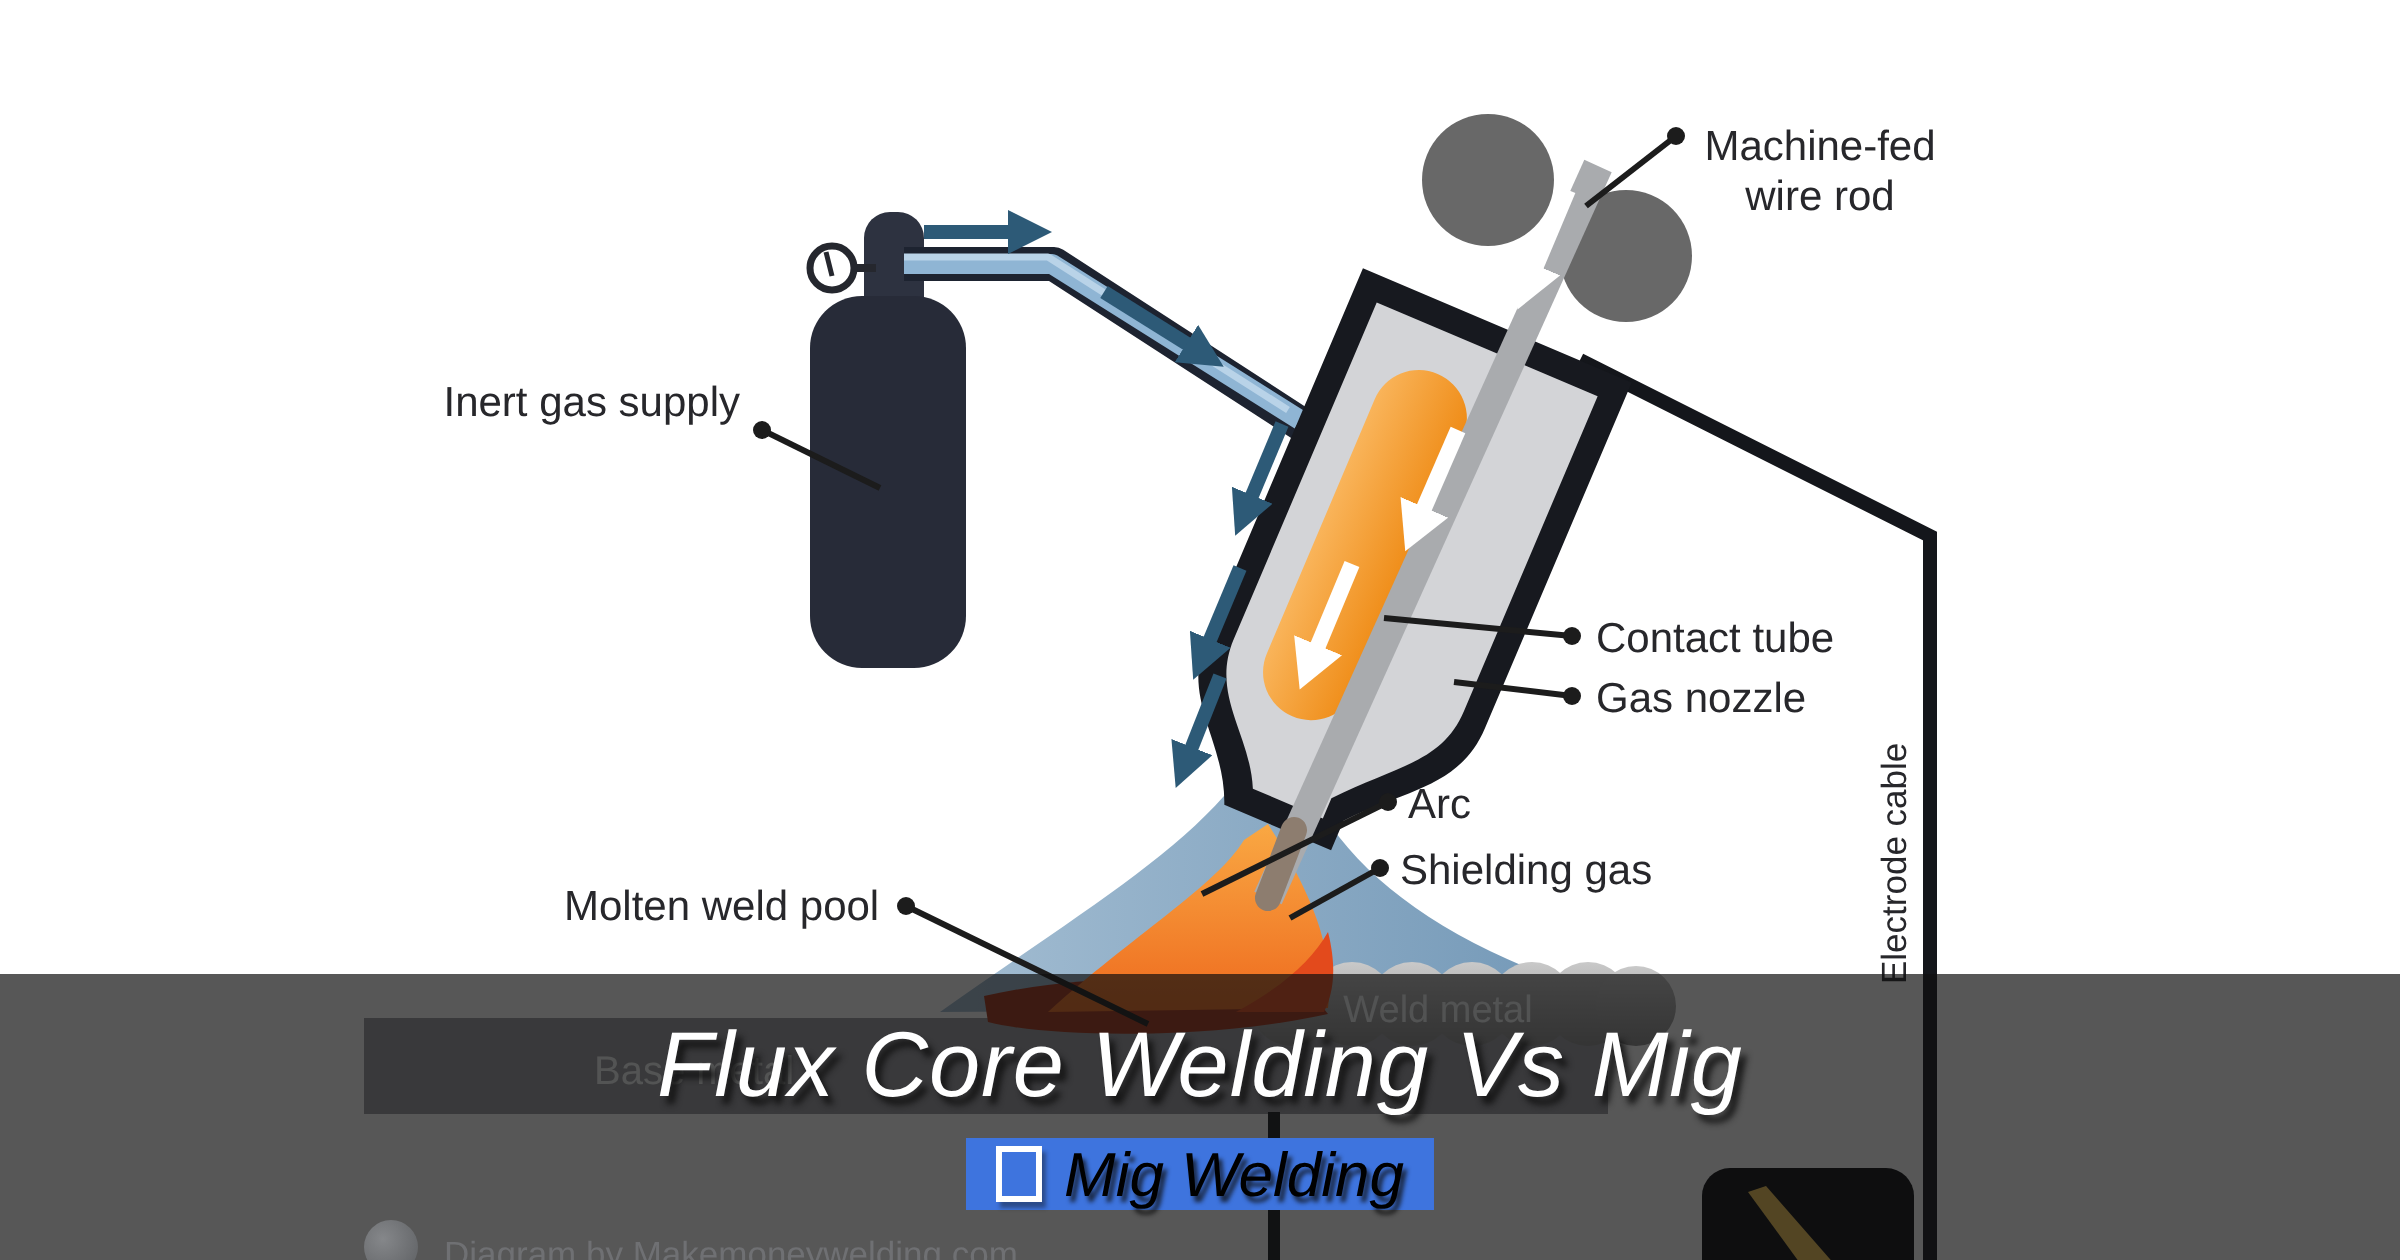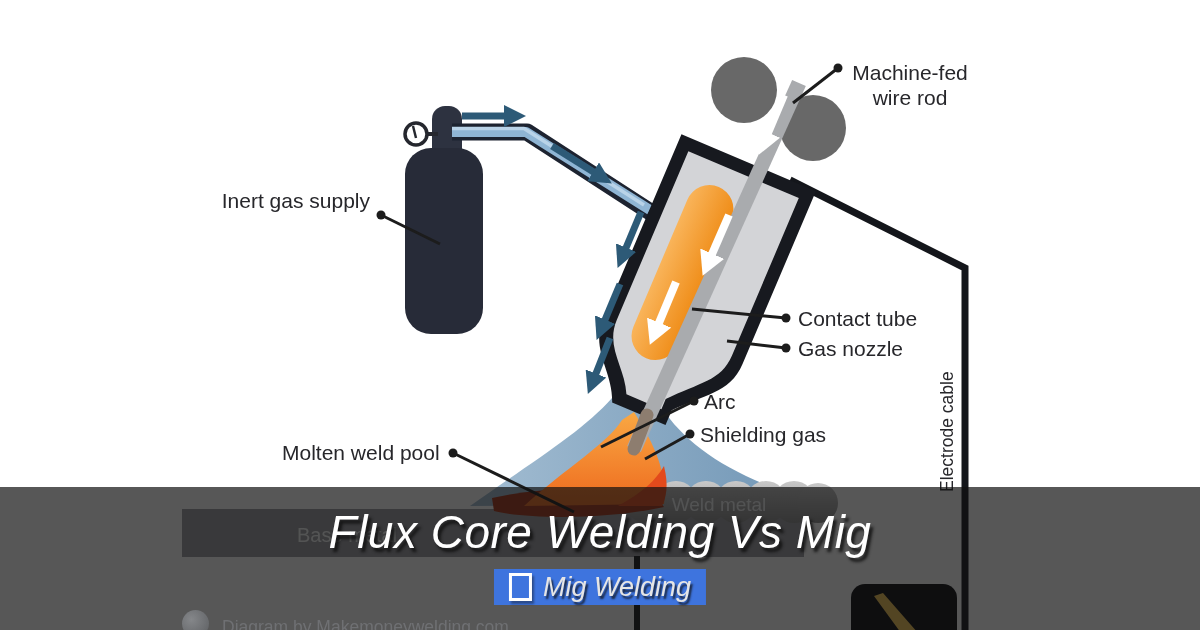--- a/index.html
+++ b/index.html
@@ -8,21 +8,21 @@
   #scene{position:absolute;left:0;top:0;z-index:1;}
   .svg-label{font-family:"Liberation Sans",sans-serif;fill:#27272b;font-size:21px;}
   #overlay{position:absolute;left:0;top:487px;width:1200px;height:143px;
            background:rgba(16,16,16,0.70);z-index:2;font-style:italic;}
   #title{position:absolute;top:22px;left:0;width:100%;text-align:center;
          font-size:46px;line-height:1;color:#ffffff;letter-spacing:0.5px;
          text-shadow:3px 4px 3px rgba(15,15,15,0.85);white-space:nowrap;}
   #badge{position:absolute;top:82px;left:50%;transform:translateX(-50%);
          height:36px;background:#3e74de;display:flex;align-items:center;
          padding:0 15px;gap:11px;}
-  #badge .badge-text{color:#e5e5e5;font-size:27px;line-height:1;
+  #badge .badge-text{color:#000000;font-size:31px;line-height:1;
          text-shadow:2px 3px 2px rgba(15,15,15,0.75);white-space:nowrap;}
   #badge .sq{display:inline-block;width:17px;height:22px;border:3px solid #ffffff;
          box-shadow:2px 3px 2px rgba(15,15,15,0.4);}
   #watermark{position:absolute;left:182px;top:610px;display:flex;align-items:flex-start;z-index:3;}
   #watermark .wm-icon{width:27px;height:27px;border-radius:50%;
          background:radial-gradient(circle at 35% 35%, #85878a, #5c5e61);}
   #watermark .wm-text{margin-left:13px;padding-top:7px;color:#6f7073;font-size:17.5px;}
 </style>
 </head>
 <body>

